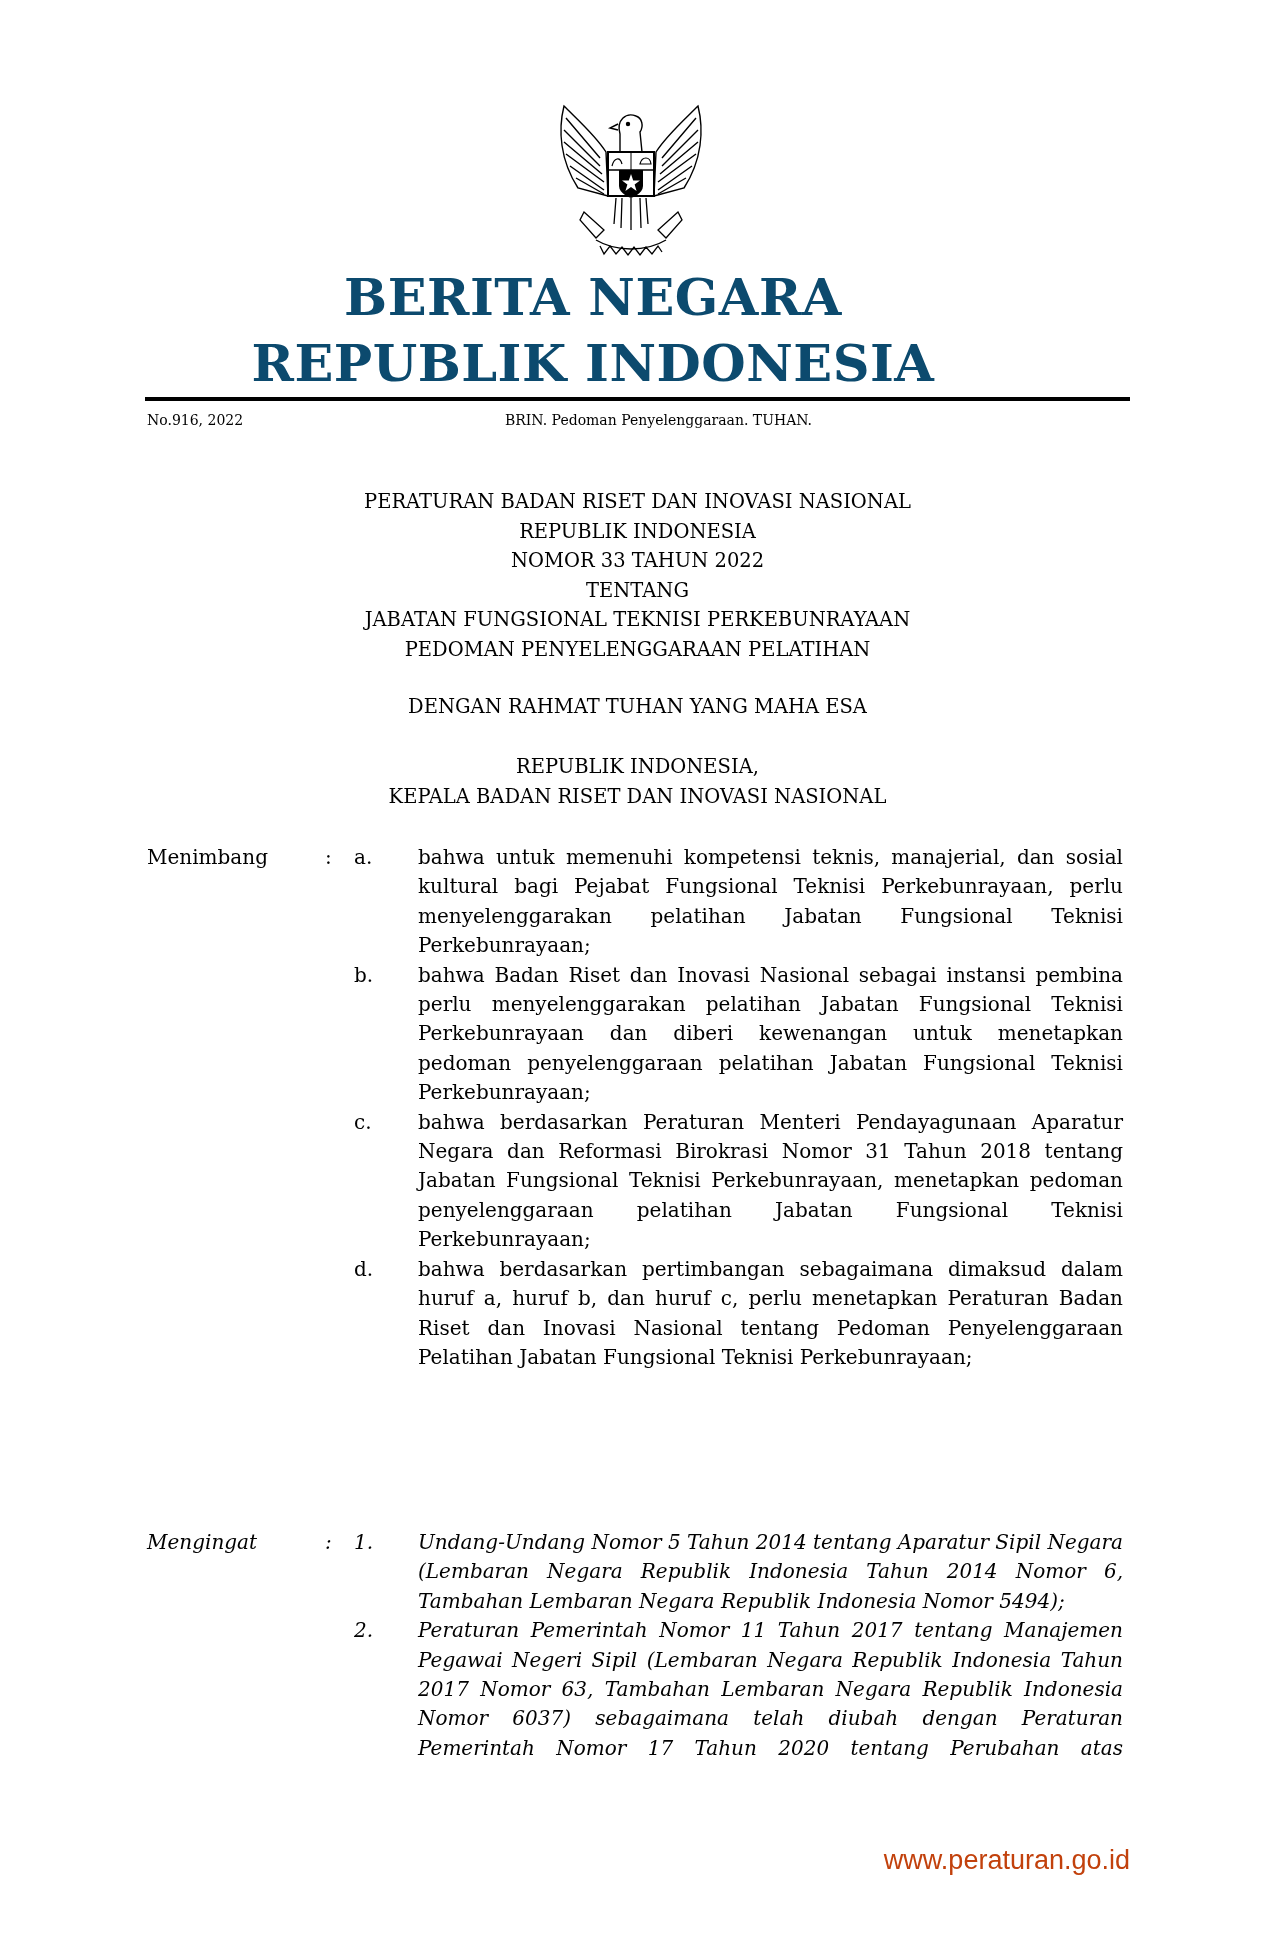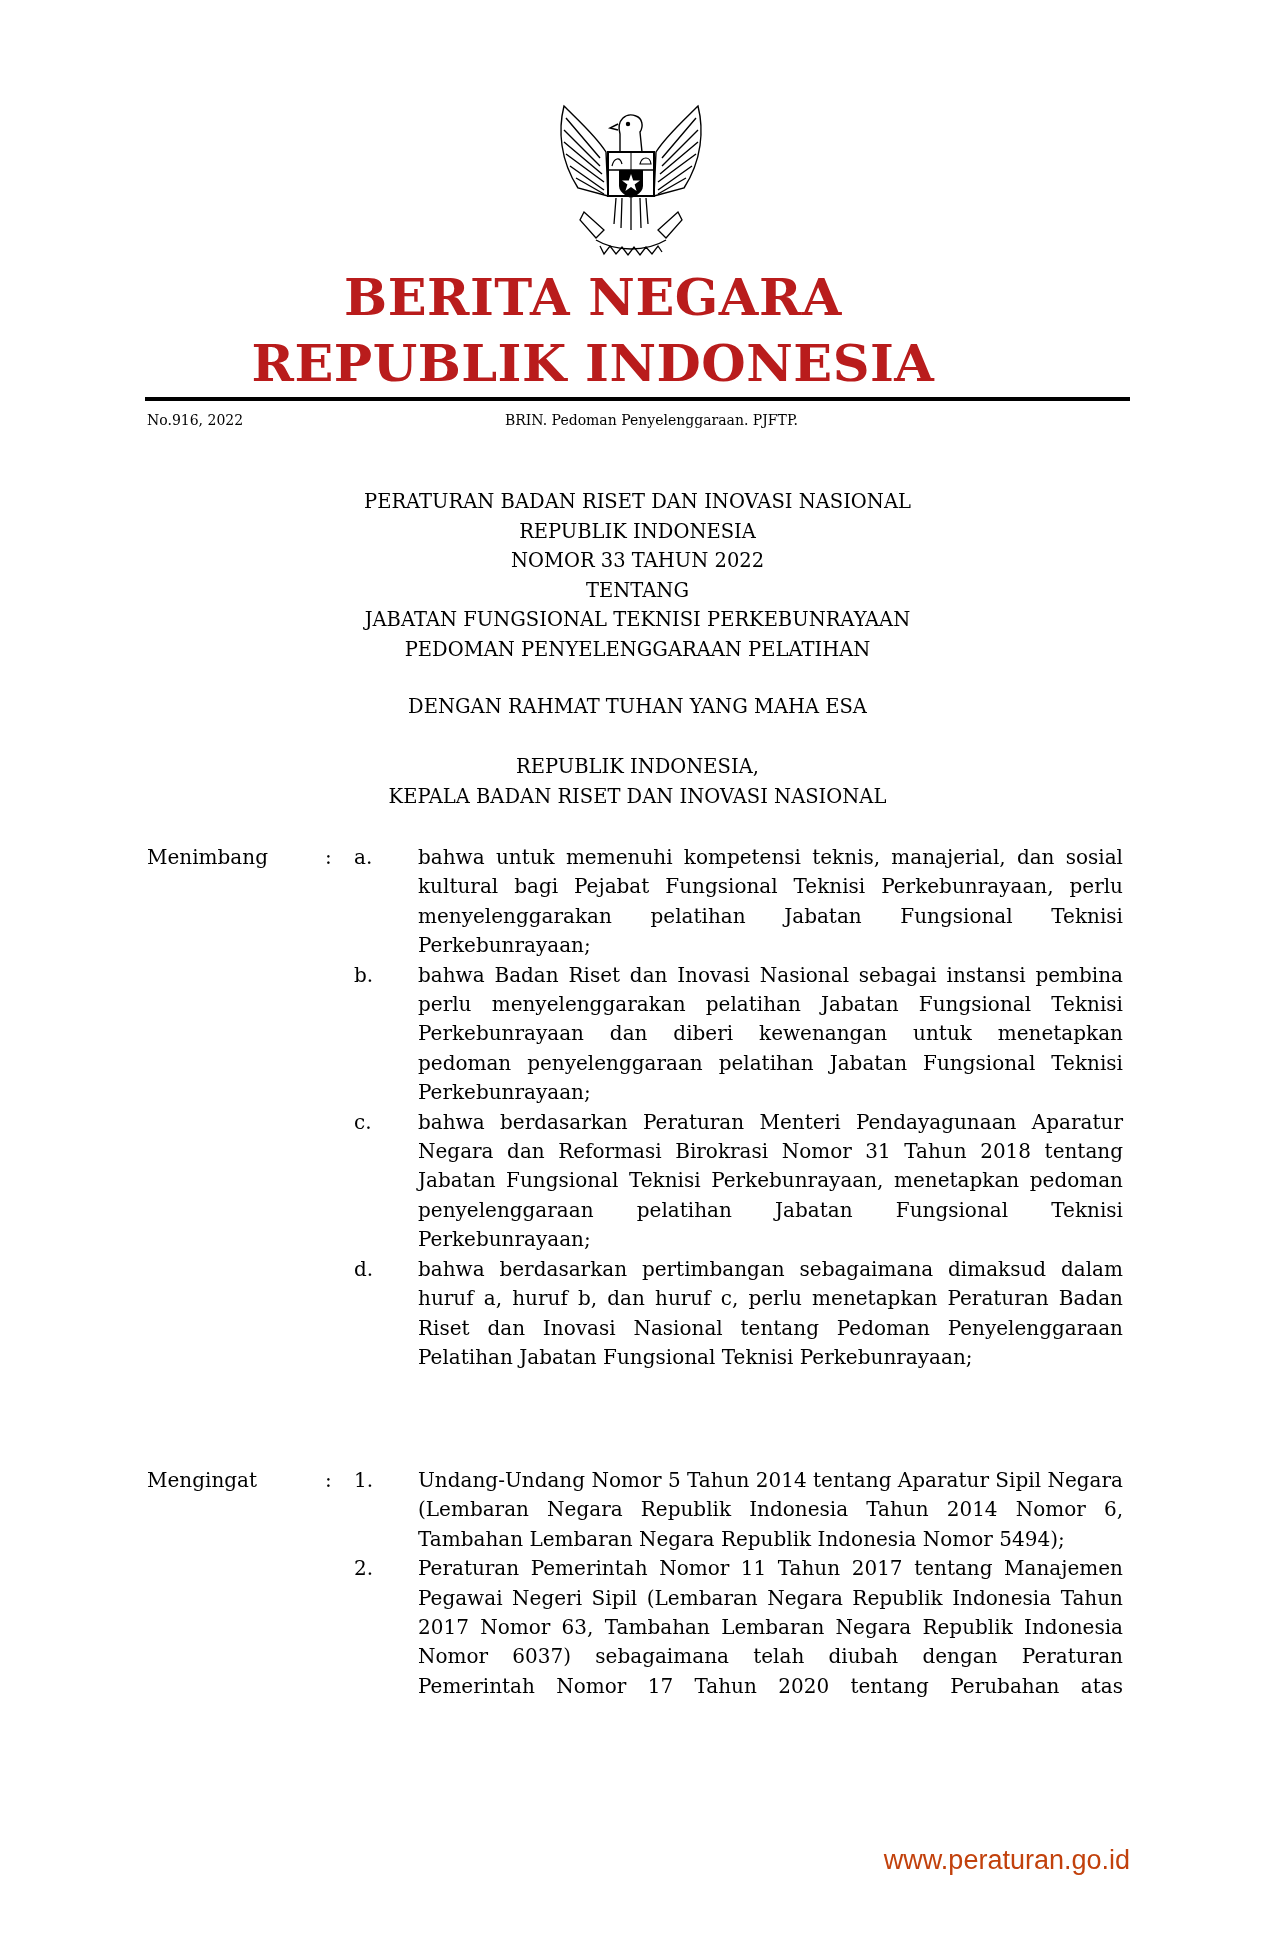--- a/index.html
+++ b/index.html
@@ -2,21 +2,21 @@
 <html><head>
   <meta charset="utf-8">
   <style>
     * { box-sizing: border-box; margin: 0; padding: 0; }
     html, body { width: 1275px; height: 1950px; background: #ffffff; overflow: hidden; }
     body { position: relative; font-family: "DejaVu Serif", "Liberation Serif", serif; color: #000; }
 
     .emblem { position: absolute; left: 556px; top: 100px; width: 150px; height: 158px; }
 
     .masthead { position: absolute; left: 0; width: 1186px; text-align: center;
-      font-family: "DejaVu Serif", serif; font-weight: bold; color: #b91c1c; line-height: 1; }
+      font-family: "DejaVu Serif", serif; font-weight: bold; color: #0c4a6e; line-height: 1; }
     .mast-1 { top: 272px; font-size: 51px; letter-spacing: 0.5px; }
     .mast-2 { top: 338px; font-size: 51px; letter-spacing: 0.5px; }
 
     .rule { position: absolute; left: 145px; top: 397px; width: 985px; height: 4px; background: #000; }
 
     .meta { position: absolute; top: 407px; font-size: 14px; line-height: 26px; white-space: nowrap; }
     .meta-no { left: 147px; }
     .meta-brin { left: 505px; }
 
     .center-block { position: absolute; left: 0; width: 1275px; text-align: center; font-size: 19.5px; line-height: 29.5px; margin-top: 24px; }
@@ -25,21 +25,21 @@
     .kepala { top: 728px; }
 
     .section { position: absolute; left: 147px; width: 980px; font-size: 20px; line-height: 29.4px; }
     .section-label { position: absolute; left: 0; top: 0; white-space: nowrap; }
     .section-colon { position: absolute; left: 178px; top: 0; }
     .item { position: relative; margin-left: 207px; padding-left: 64px; }
     .item-marker { position: absolute; left: 0; top: 0; }
     .item-text { text-align: justify; text-align-last: left; width: 705px; }
 
     .menimbang { top: 843px; }
-    .mengingat { top: 1466px; }
+    .mengingat { top: 1528px; font-style: italic; }
 
     .footer { position: absolute; right: 145px; top: 1844px; font-family: "Liberation Sans", "DejaVu Sans", sans-serif;
       font-size: 27px; color: #c2410c; line-height: 32px; }
   </style>
 </head>
 <body>
 
 <svg class="emblem" viewBox="0 0 150 158" xmlns="http://www.w3.org/2000/svg">
   <g fill="none" stroke="#000" stroke-width="1.4">
 
@@ -69,21 +69,21 @@
     <path d="M40 140 C60 152, 90 152, 110 140"></path>
     <path d="M44 146 L48 154 L54 146 L60 154 L66 147 L72 155 L78 147 L84 155 L90 147 L96 154 L102 146 L106 152"></path>
   </g>
 </svg>
 
 <div class="masthead mast-1">BERITA NEGARA</div>
 <div class="masthead mast-2">REPUBLIK INDONESIA</div>
 <div class="rule"></div>
 
 <div class="meta meta-no">No.916, 2022</div>
-<div class="meta meta-brin">BRIN. Pedoman Penyelenggaraan. PJFTP.</div>
+<div class="meta meta-brin">BRIN. Pedoman Penyelenggaraan. TUHAN.</div>
 
 <div class="center-block title-block">
   <div>PERATURAN BADAN RISET DAN INOVASI NASIONAL</div>
   <div>REPUBLIK INDONESIA</div>
   <div>NOMOR 33 TAHUN 2022</div>
   <div>TENTANG</div>
   <div>JABATAN FUNGSIONAL TEKNISI PERKEBUNRAYAAN</div>
   <div>PEDOMAN PENYELENGGARAAN PELATIHAN</div>
 </div>
 

